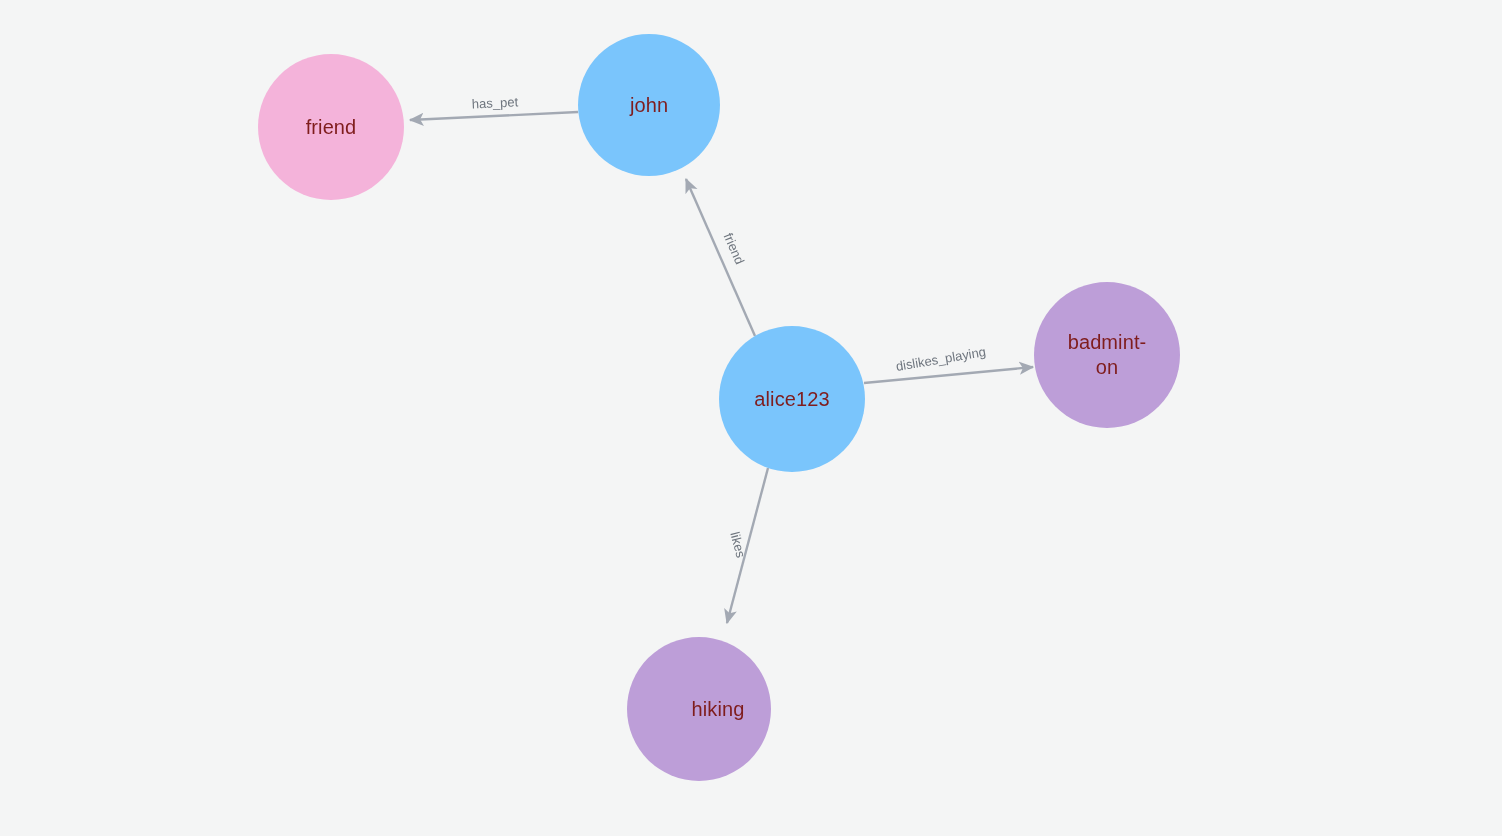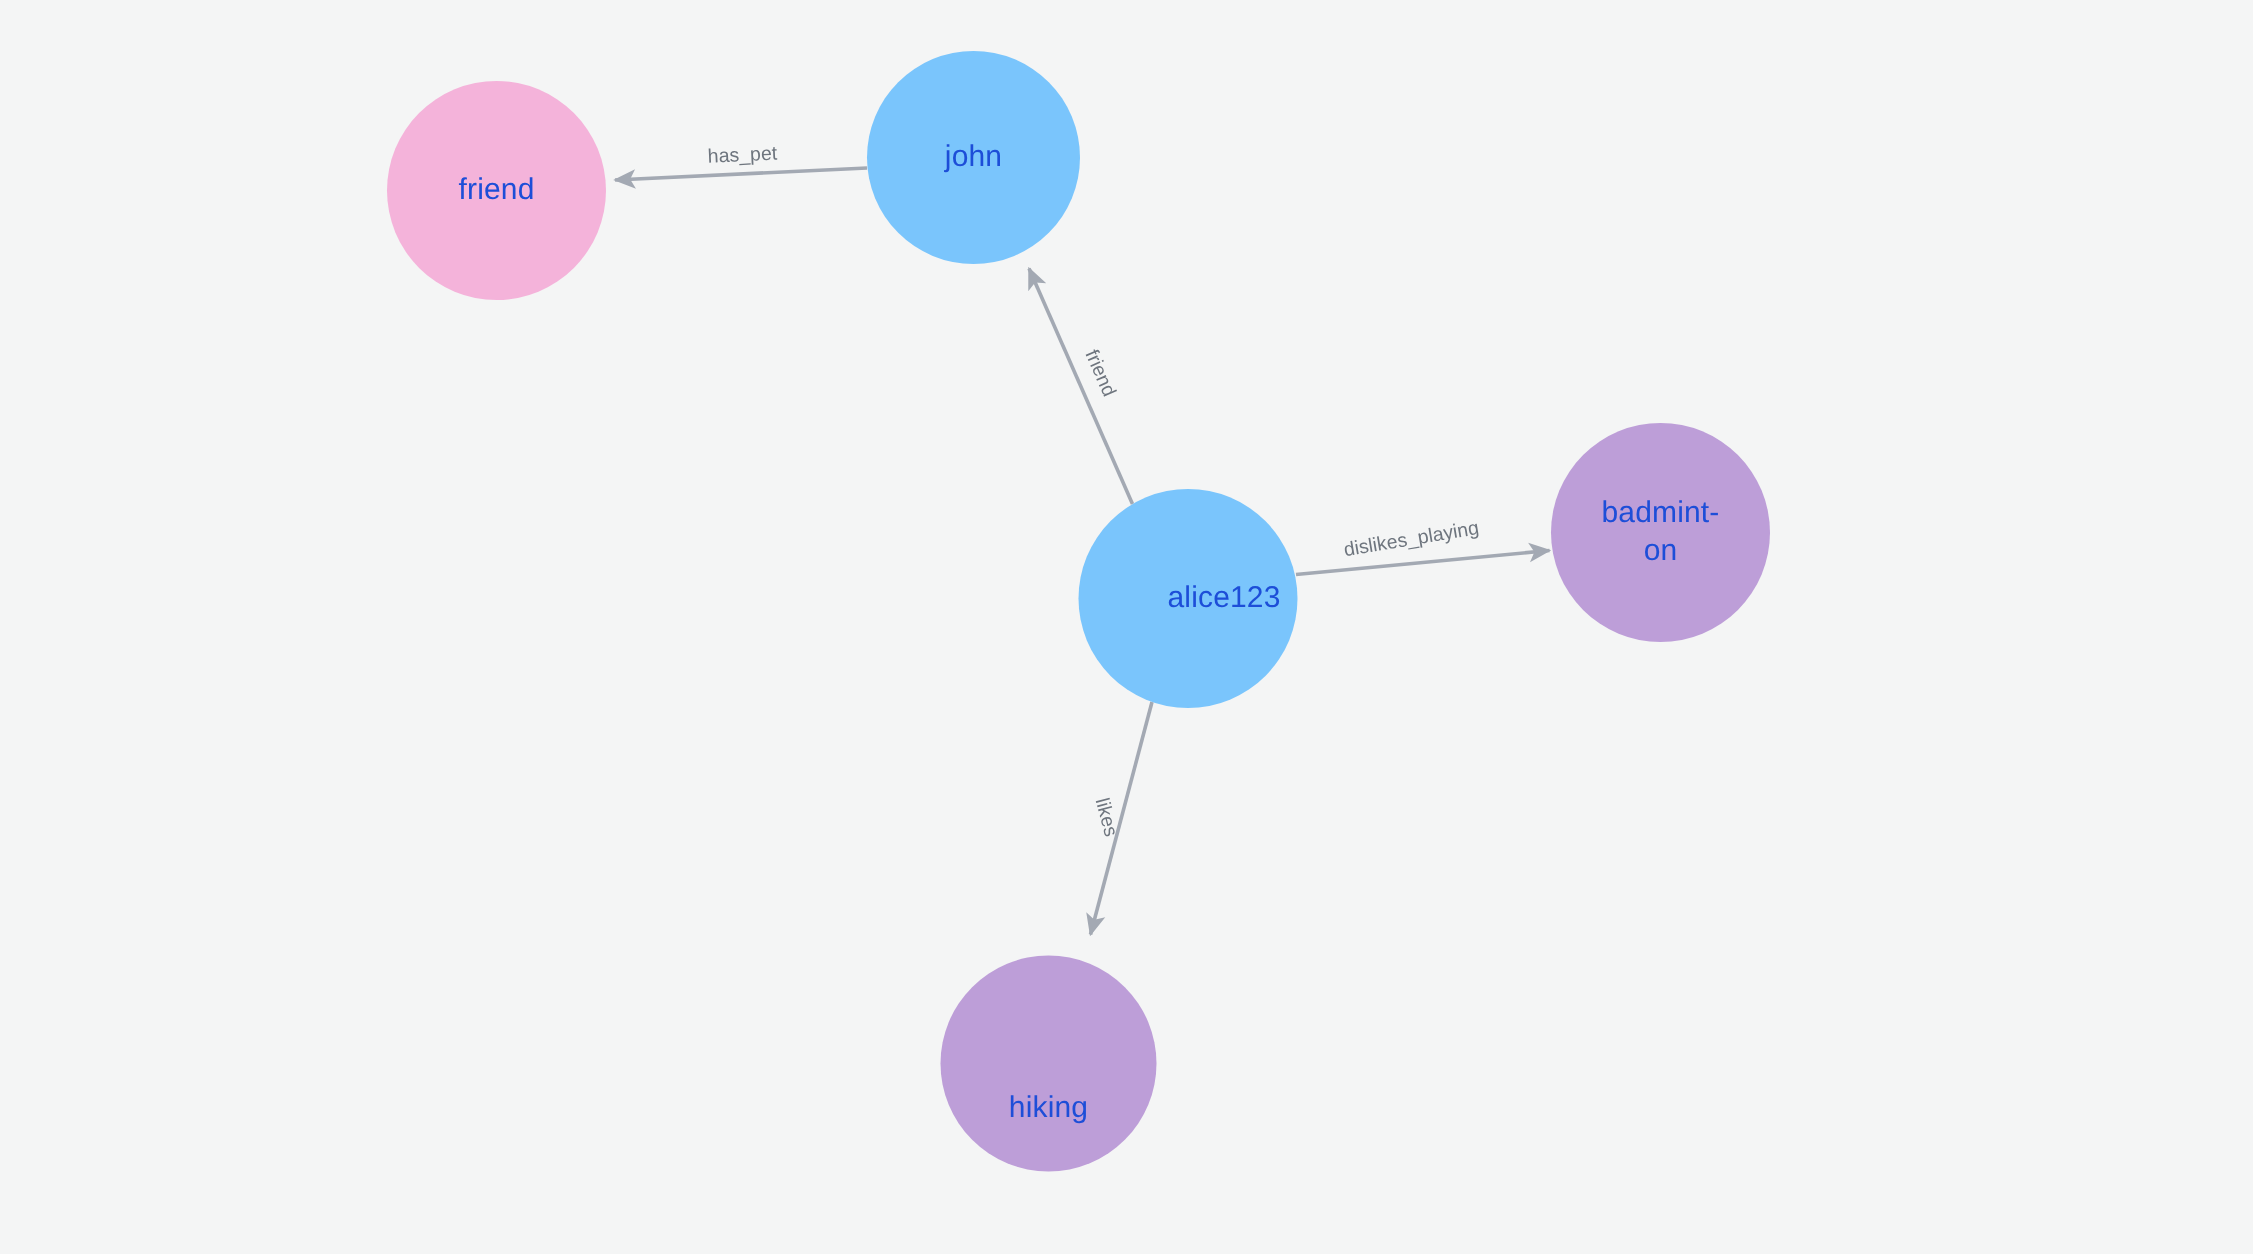--- a/index.html
+++ b/index.html
@@ -40,21 +40,21 @@
   .node-circle {
     stroke: none;
   }
   .node-label {
     position: absolute;
     transform: translate(-50%, -50%);
     text-align: center;
     font-family: "Liberation Sans", sans-serif;
     font-size: 20px;
     line-height: 25px;
-    color: #1d4ed8;
+    color: #7f1d1d;
     white-space: pre;
     pointer-events: none;
     letter-spacing: 0.1px;
   }
 </style>
 </head>
 <body>
 
 <div id="graph-canvas">
 
@@ -81,19 +81,19 @@
         <text x="495" y="104" text-anchor="middle" class="edge-label-text" transform="rotate(-2.7 495 104)">has_pet</text>
         <text x="733" y="249" text-anchor="middle" class="edge-label-text" transform="rotate(66.3 733 249)">friend</text>
         <text x="941" y="360" text-anchor="middle" class="edge-label-text" transform="rotate(-9.5 941 360)">dislikes_playing</text>
         <text x="737" y="545" text-anchor="middle" class="edge-label-text" transform="rotate(75.2 737 545)">likes</text>
       </g>
   </svg>
 
   <div id="node-labels-layer">
       <div class="node-label" style="left: 331px; top: 127px;">friend</div>
       <div class="node-label" style="left: 649px; top: 105px;">john</div>
-      <div class="node-label" style="left: 792px; top: 399px; margin-left: 24px;">alice123</div>
+      <div class="node-label" style="left: 792px; top: 399px;">alice123</div>
       <div class="node-label" style="left: 1107px; top: 355px; text-align: center;">badmint-
 on</div>
-      <div class="node-label" style="left: 699px; top: 709px; margin-top: 30px;">hiking</div>
+      <div class="node-label" style="left: 718px; top: 709px;">hiking</div>
     </div>
 
 </div>
 
 </body></html>

